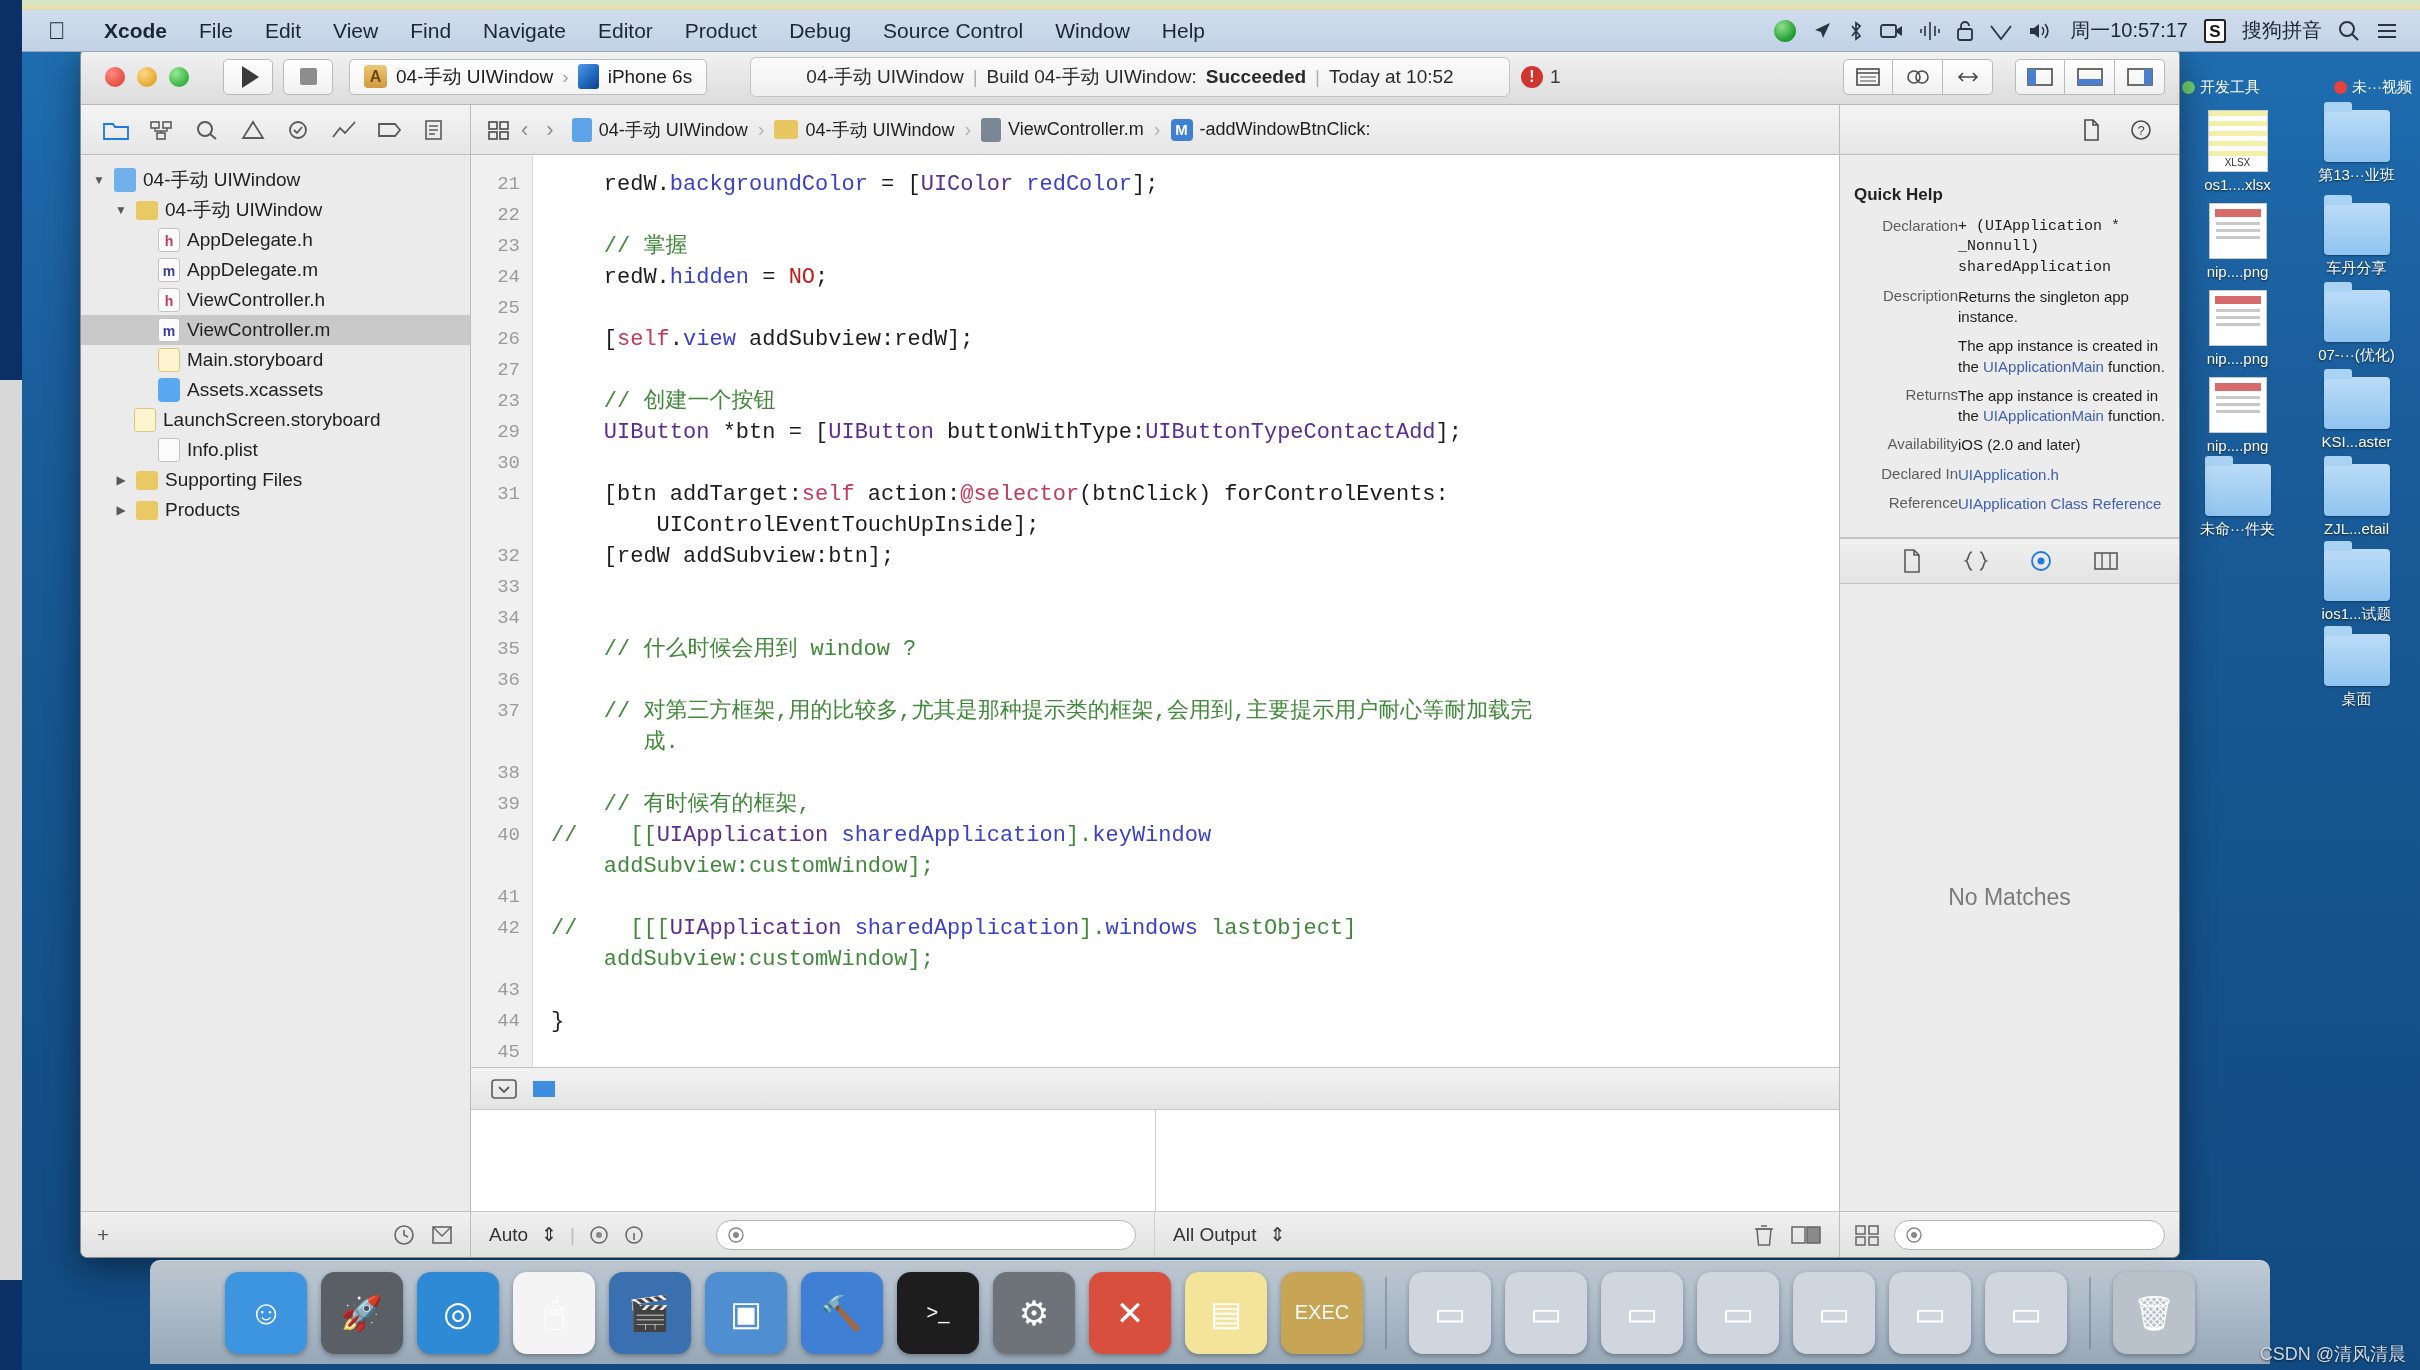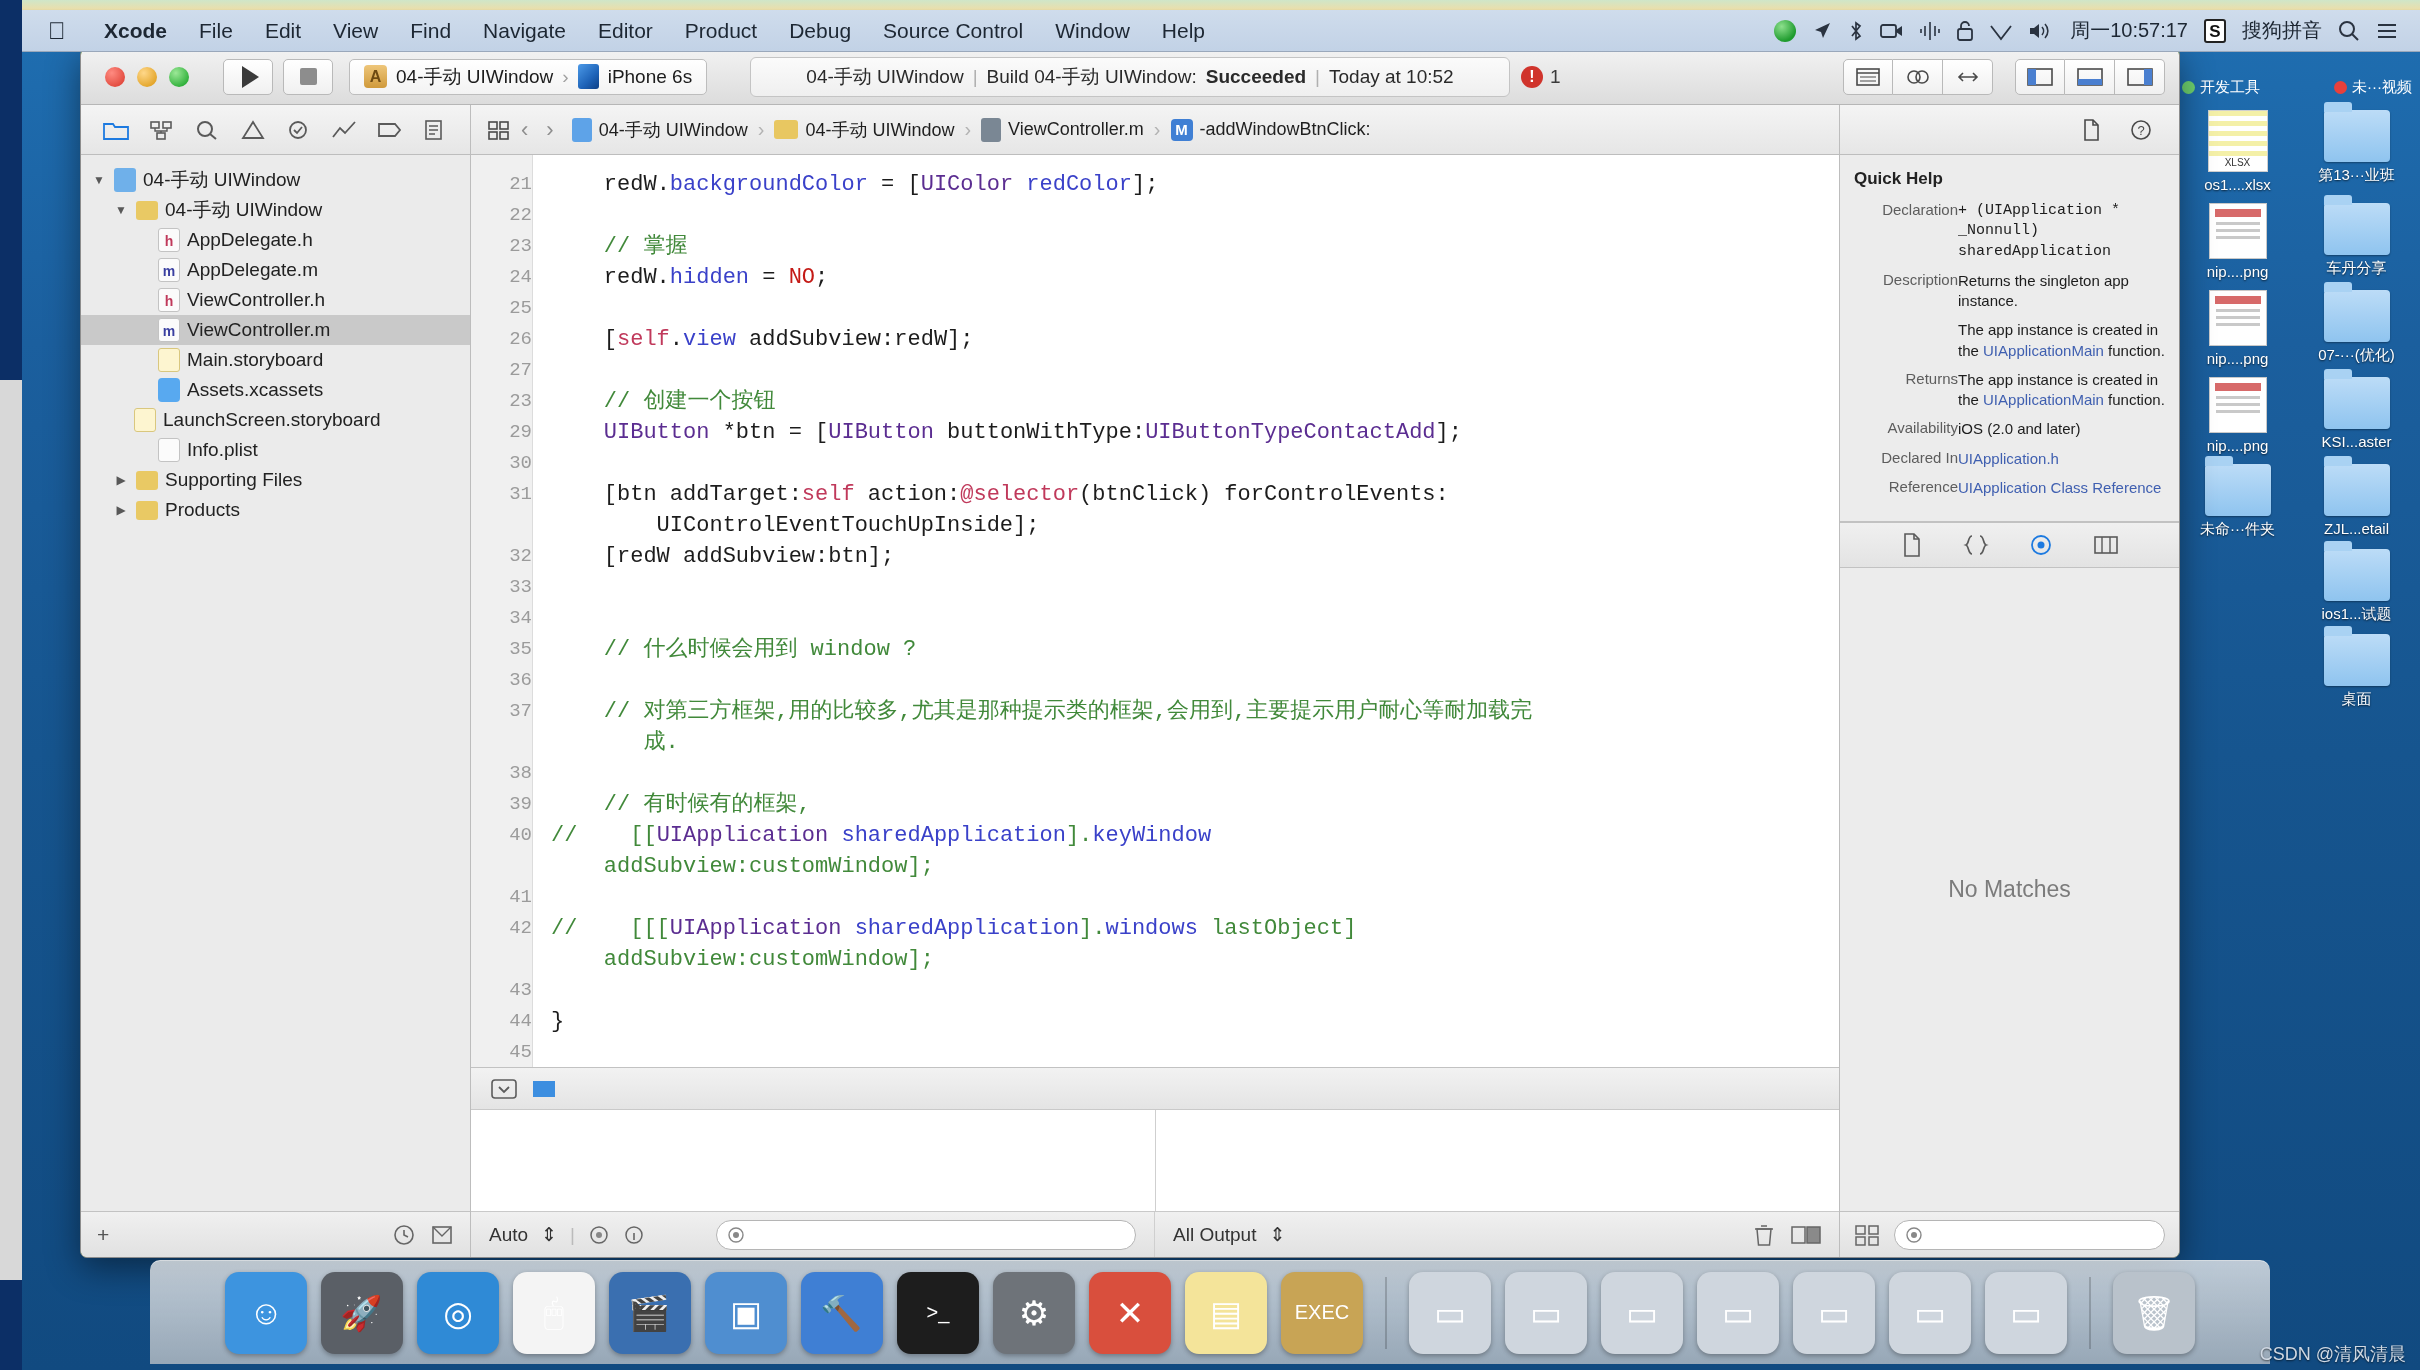--- a/index.html
+++ b/index.html
@@ -234,21 +234,21 @@
   #code-area {
     flex:1; display:flex; overflow:hidden; background:#fff; min-height:0;
     position:relative;
   }
   #gutter {
     width:62px; flex:0 0 62px; background:#f0f0f0;
     border-right:1px solid #dcdcdc;
     text-align:right; padding-top:14px;
     font-family:"Liberation Mono", monospace; font-size:19px; color:#9b9b9b;
   }
-  #gutter .gl { height:31px; line-height:31px; }
+  #gutter .gl { height:31px; line-height:31px; padding-right:12px; }
   #code {
     flex:1; padding:14px 0 0 18px;
     font-family:"Liberation Mono", monospace; font-size:22px;
     line-height:31px; color:#1c1c1c; white-space:pre; overflow:hidden;
   }
   #code .ln { height:31px; }
   #code .ln.tall { height:62px; }
   .c-type { color:#5b2d91; }
   .c-com { color:#41893a; }
   .c-prop { color:#3a41c9; }
@@ -290,21 +290,21 @@
     height:30px; border:1px solid #b5b5b5; border-radius:15px;
     background:#fff; display:flex;align-items:center; padding:0 10px;
   }
 
   
   #inspector {
     width:340px; flex:0 0 340px; background:#ececec;
     border-left:1px solid #bdbdbd; display:flex; flex-direction:column;
   }
   #qh { padding:14px 14px 0 14px; font-size:16px; color:#222; }
-  #qh h4 { font-size:17px; font-weight:bold; margin-bottom:12px; }
+  #qh h4 { font-size:17px; font-weight:bold; margin-bottom:12px;margin-top:16px; }
   .qh-row { display:flex; margin-bottom:9px; align-items:flex-start; }
   .qh-label { width:104px; flex:0 0 104px; text-align:right; color:#5d5d5d; font-size:15px; }
   .qh-val { flex:1; font-size:15px; color:#1c1c1c; line-height:1.35; }
   .qh-link { color:#3f5fb0; }
   .mono { font-family:"Liberation Mono", monospace; }
 
   #insp-split { height:1px; background:#c2c2c2; margin-top:14px; }
   #insp-lib-bar {
     height:46px; flex:0 0 46px; display:flex; align-items:center;
     justify-content:center; gap:40px;

